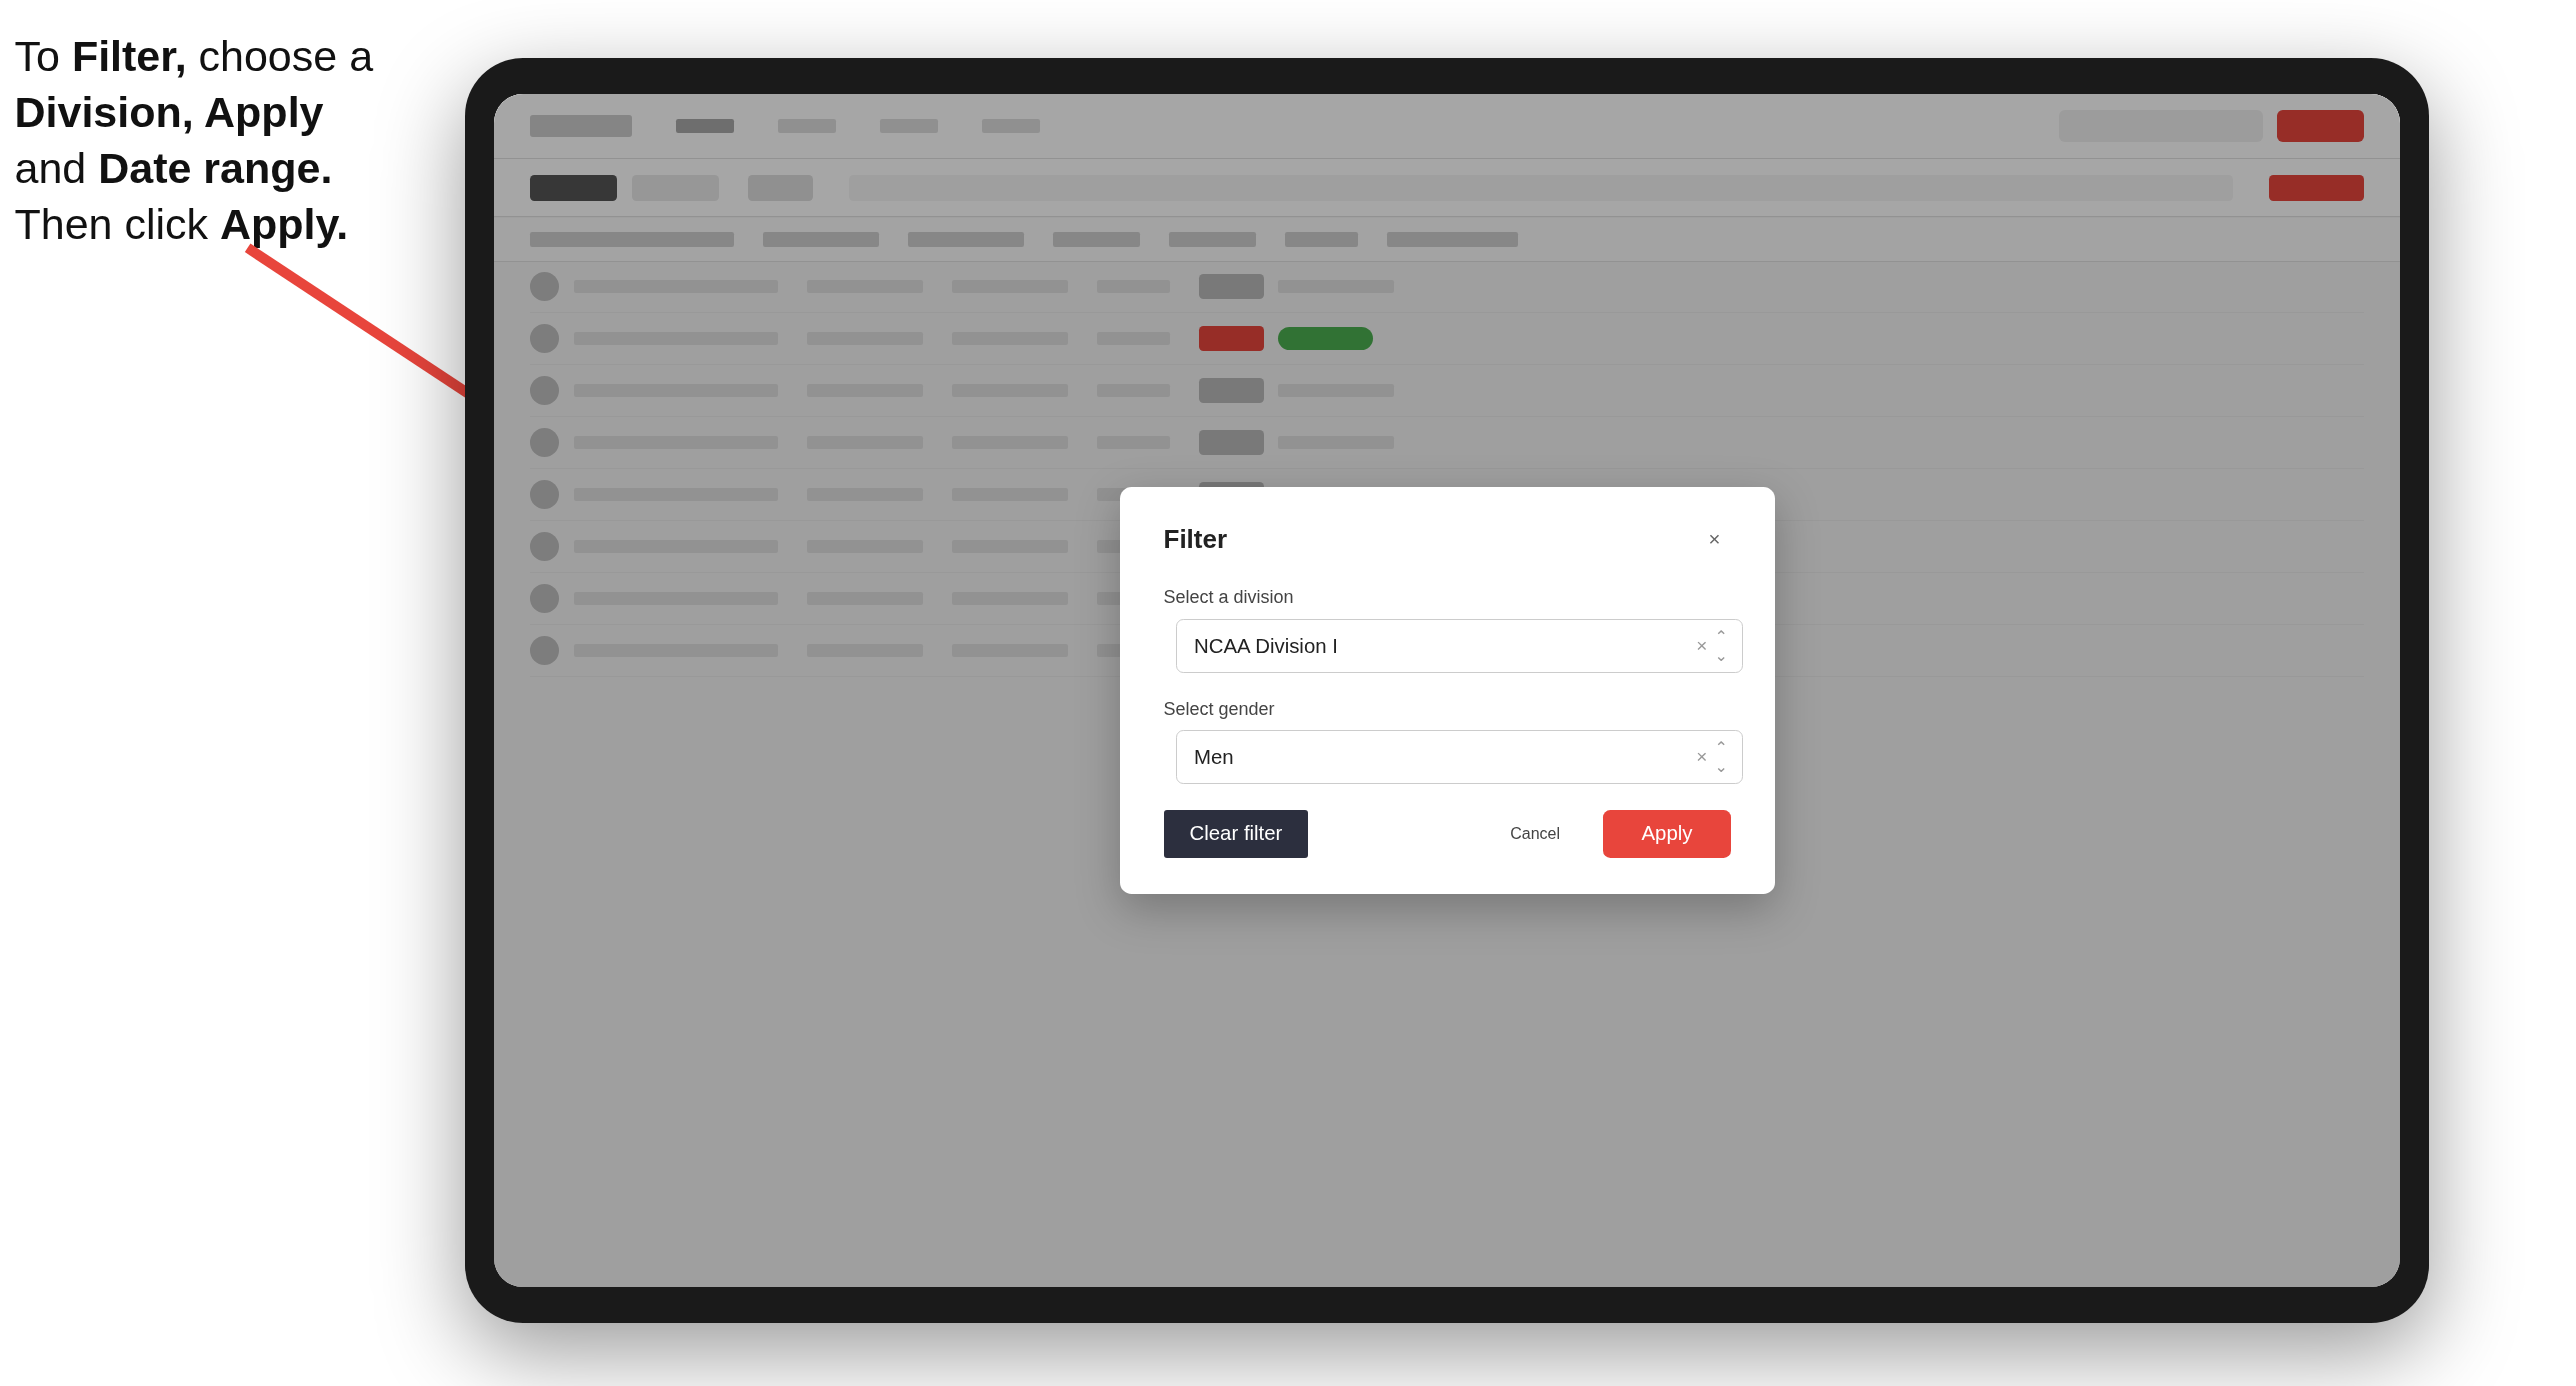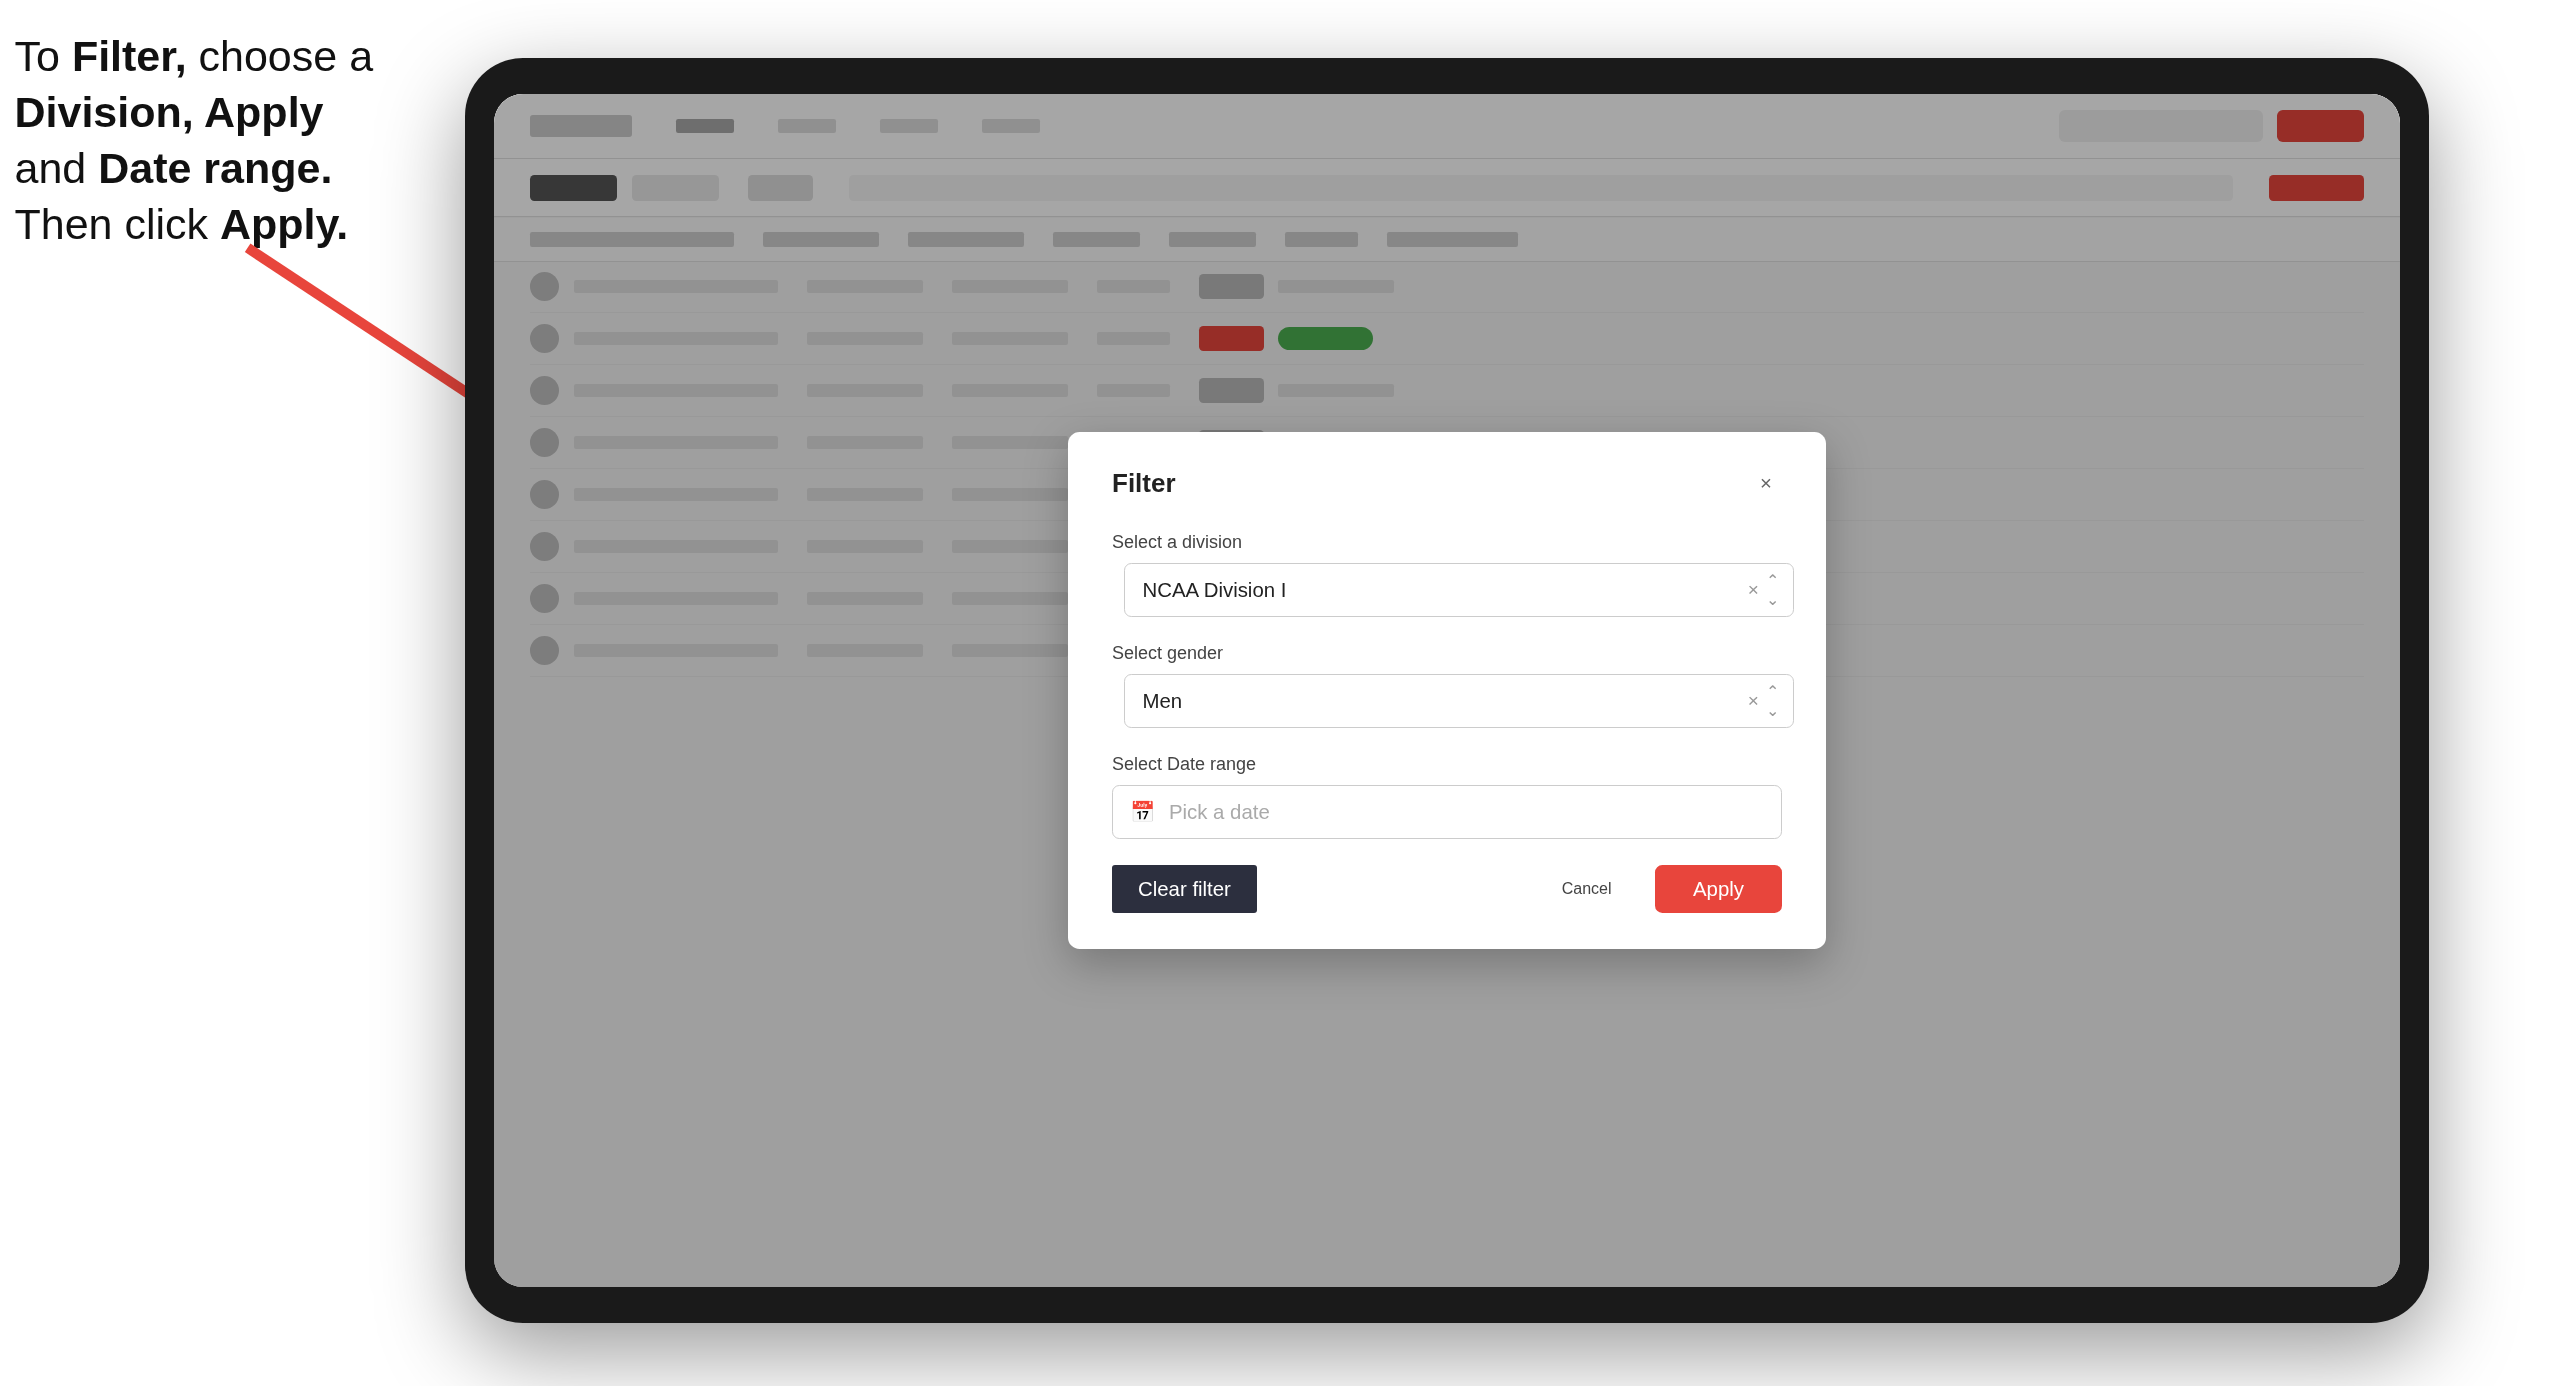--- a/index.html
+++ b/index.html
@@ -227,21 +227,21 @@
       background: rgba(0,0,0,0.35);
       display: flex;
       align-items: center;
       justify-content: center;
       z-index: 100;
     }
 
     .modal {
       background: #fff;
       border-radius: 11.6px;
-      width: 758px;
+      width: 655px;
       padding: 36px 44px 36px 44px;
       box-shadow: 0 14.5px 44px rgba(0,0,0,0.25);
       position: relative;
     }
 
     .modal-header {
       display: flex;
       align-items: center;
       justify-content: space-between;
       margin-bottom: 32px;
@@ -542,27 +542,20 @@
           <label class="form-label">Select gender</label>
           <div class="select-wrapper">
             <select><option value="men">Men</option></select>
             <div class="select-icons">
               <span class="select-clear">×</span>
               <span class="select-arrow">⌃<br style="line-height:0">⌄</span>
             </div>
           </div>
         </div>
 
-        <div class="form-group">
-          <label class="form-label">Select Date range</label>
-          <div class="date-input">
-            <span class="date-icon">📅</span>
-            <span>Pick a date</span>
-          </div>
-        </div>
 
         <div class="modal-footer">
           <button class="btn-clear-filter">Clear filter</button>
           <div class="modal-footer-right">
             <button class="btn-cancel">Cancel</button>
             <button class="btn-apply">Apply</button>
           </div>
         </div>
 
       </div>

